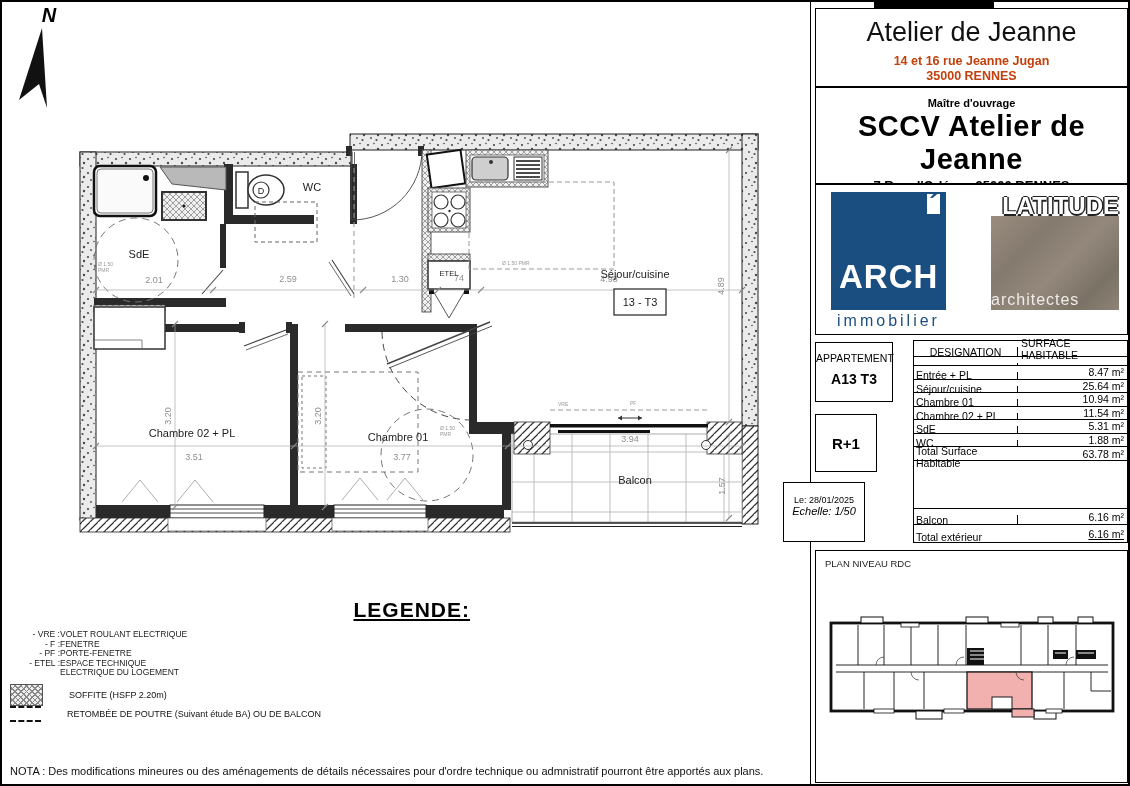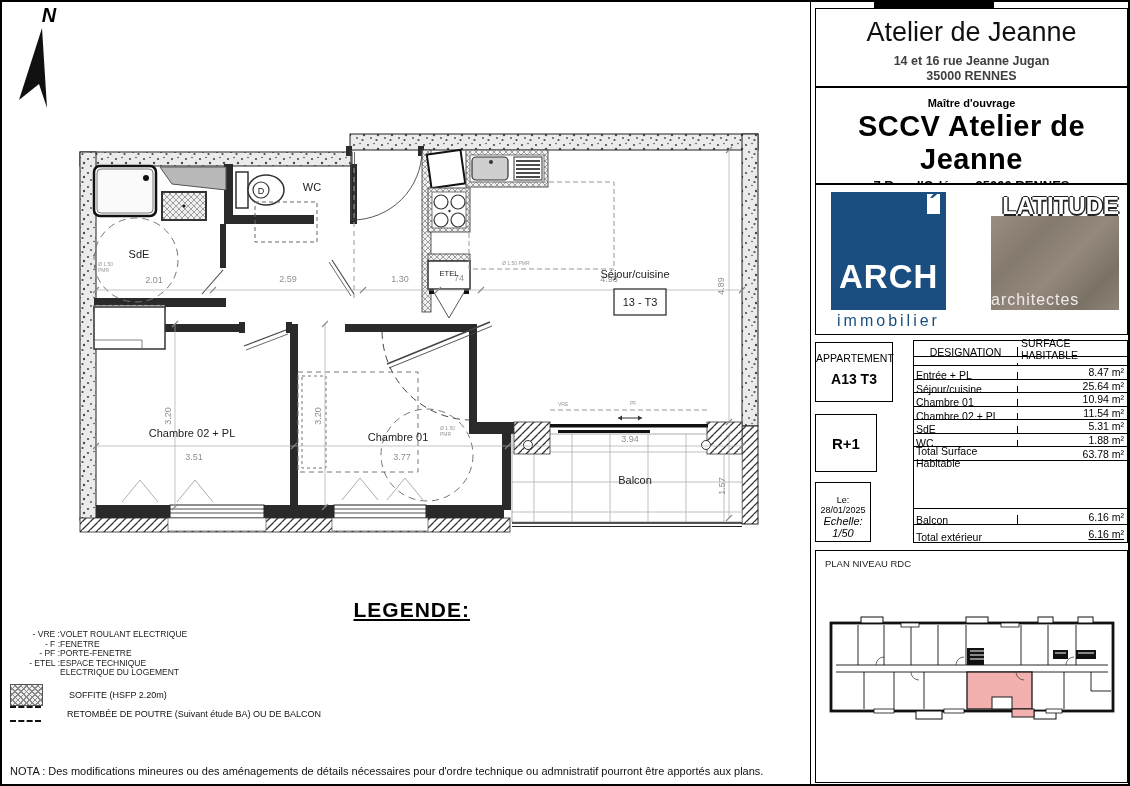--- a/index.html
+++ b/index.html
@@ -4,21 +4,21 @@
 <style>
   html,body{margin:0;padding:0;background:#fff;font-family:"Liberation Sans",sans-serif;}
   .page{position:relative;width:1130px;height:786px;background:#fff;border:2px solid #000;box-sizing:border-box;overflow:hidden;}
   .abs{position:absolute;}
   .box{position:absolute;border:1.5px solid #000;background:#fff;box-sizing:border-box;}
   .ctr{text-align:center;}
   
   .vline{position:absolute;left:808px;top:0;width:0;height:786px;border-left:1.5px solid #000;}
   .topbar{position:absolute;left:872px;top:0;width:120px;height:6px;background:#000;}
   .title-name{font-size:27px;color:#111;margin-top:8px;}
-  .title-addr{font-size:12.5px;font-weight:bold;color:#404040;line-height:15px;margin-top:6px;}
+  .title-addr{font-size:12.5px;font-weight:bold;color:#c2410c;line-height:15px;margin-top:6px;}
   .owner-label{font-size:11px;font-weight:bold;margin-top:9px;}
   .owner-name{font-size:29px;font-weight:bold;margin-top:1px;letter-spacing:.5px;}
   .owner-addr{font-size:13px;font-weight:bold;margin-top:2px;line-height:16px;}
   
   .arch-logo{position:absolute;left:15px;top:7px;width:115px;height:118px;background:#1b4e80;}
   .arch-txt{position:absolute;left:8px;bottom:14px;color:#fff;font-size:33px;font-weight:bold;letter-spacing:1px;}
   .arch-acc{position:absolute;right:6px;top:2px;color:#1b4e80;background:#fff;font-size:26px;font-weight:bold;line-height:20px;padding:0 2px;}
   .arch-sub{position:absolute;left:15px;top:127px;width:115px;text-align:center;color:#1b4e80;font-size:16px;letter-spacing:3px;}
   .lat-logo{position:absolute;left:175px;top:7px;width:128px;height:118px;background:#fff;}
   .lat-tex{position:absolute;left:0;top:24px;width:128px;height:94px;
@@ -355,21 +355,21 @@
 
   <div class="box ctr" style="left:813px;top:340px;width:78px;height:60px;">
     <div class="apt-label">APPARTEMENT</div>
     <div class="apt-code">A13 T3</div>
   </div>
 
   <div class="box ctr" style="left:813px;top:412px;width:62px;height:58px;">
     <div class="lvl">R+1</div>
   </div>
 
-  <div class="box ctr" style="left:813px;top:480px;width:56px;height:60px;">
+  <div class="box ctr" style="left:781px;top:480px;width:82px;height:60px;">
     <div class="date-l">Le: 28/01/2025</div>
     <div class="date-s">Echelle: 1/50</div>
   </div>
 
   <div class="stable">
     <div class="trow thead" style="height:16px;border-bottom-width:1.5px;">
       <div class="tc1">DESIGNATION</div>
       <div class="tc2">SURFACE HABITABLE</div>
     </div>
     <div class="trow" style="height:9px;">

